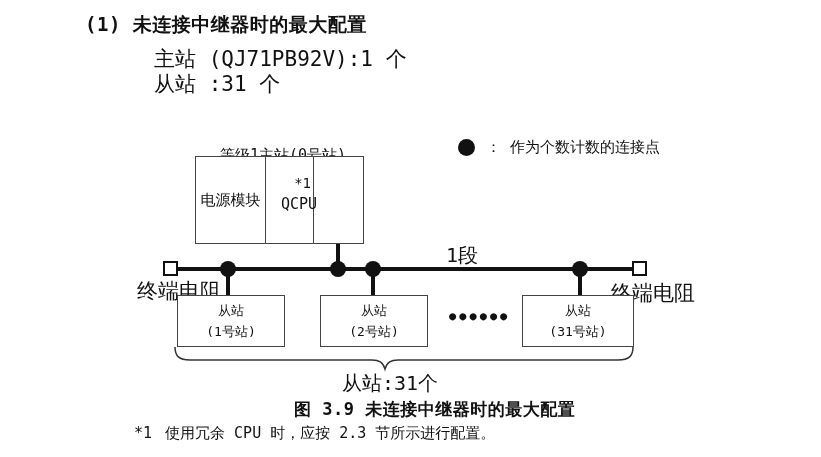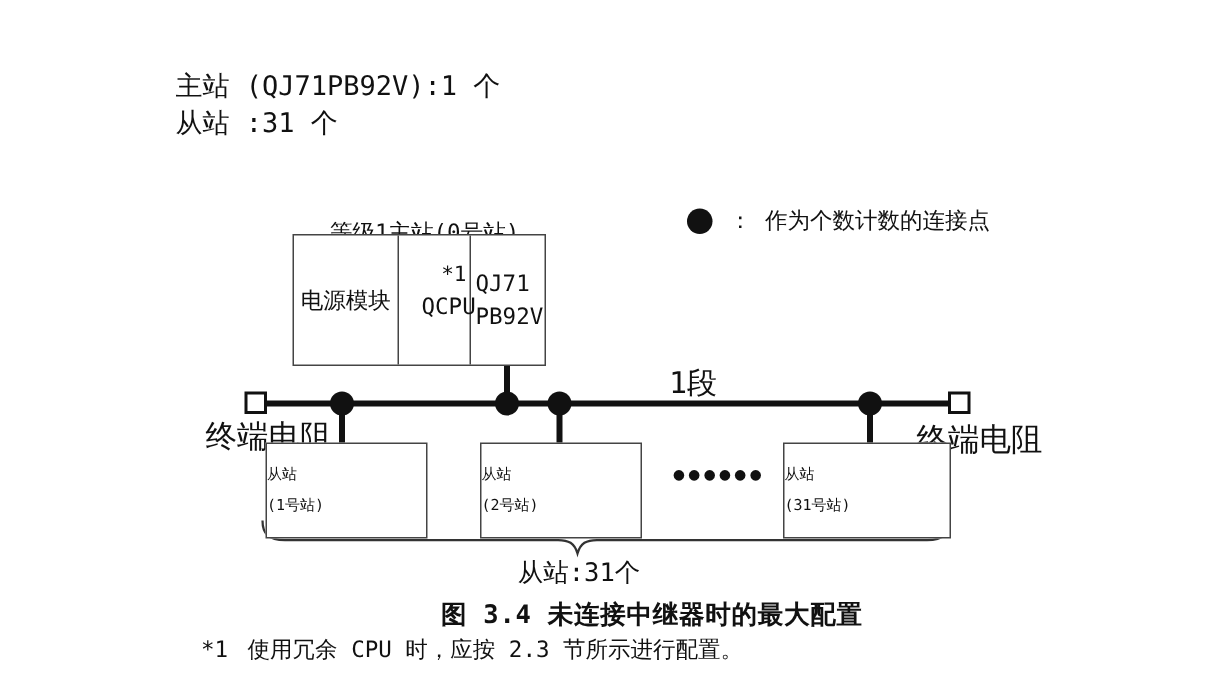--- a/index.html
+++ b/index.html
@@ -3,21 +3,21 @@
 <meta charset="utf-8">
 <style>
   html,body{margin:0;padding:0;background:#ffffff;}
   .page{
     position:relative;width:821px;height:457px;background:#ffffff;
     color:#111111;overflow:hidden;
     font-family:"DejaVu Sans Mono","Liberation Mono",monospace;
   }
   .abs{position:absolute;white-space:nowrap;}
   .heading{left:85px;top:12px;font-size:19px;font-weight:bold;letter-spacing:.5px;}
-  .spec{font-size:18px;}
+  .spec{font-size:21px;margin-left:37px;}
   .spec.m{left:117px;top:45px;}
   .spec.s{left:117px;top:70px;}
 
   svg.wiring{position:absolute;left:0;top:0;}
 
   .master-label{left:196px;top:146px;font-size:15px;margin-left:24px;}
   .master-box{
     left:195px;top:156px;width:169px;height:88px;
     border:1px solid #444;display:flex;box-sizing:border-box;background:#fff;
   }
@@ -33,29 +33,29 @@
   .legend-colon{margin-left:11px;font-size:15px;}
   .legend-text{margin-left:9px;font-size:15px;}
 
   .seg-label{left:446px;top:242px;font-size:20px;}
   .term-label{font-size:21px;}
   .term-label.left{left:137px;top:277px;}
   .term-label.right{left:611px;top:279px;}
 
   .slave-box{
     border:1px solid #444;background:#fff;box-sizing:border-box;
-    display:flex;flex-direction:column;align-items:flex-start;justify-content:center;
-    font-size:10px;line-height:21px;text-align:center;top:295px;height:64px;
+    display:flex;flex-direction:column;align-items:center;justify-content:center;
+    font-size:13px;line-height:21px;text-align:center;top:295px;height:52px;
   }
   .slave-box.s1{left:177px;width:108px;}
   .slave-box.s2{left:320px;width:108px;}
   .slave-box.s31{left:522px;width:112px;}
 
   .ellipsis{left:449px;top:309px;font-size:12px;letter-spacing:3px;color:#111;}
-  .brace-label{left:342px;top:370px;width:88px;text-align:center;font-size:17px;}
+  .brace-label{left:342px;top:370px;width:88px;text-align:center;font-size:20px;}
   .caption{left:294px;top:398px;font-size:17px;font-weight:bold;letter-spacing:.5px;}
   .footnote{left:134px;top:424px;font-size:15px;}
   .fn-marker{margin-right:13px;}
 </style>
 </head>
 <body>
 
 <div class="page">
 
   <svg class="wiring" width="821" height="457" viewBox="0 0 821 457">
@@ -72,35 +72,32 @@
     <circle cx="373" cy="269" r="8" fill="#111"></circle>
     <circle cx="580" cy="269" r="8" fill="#111"></circle>
 
     <rect x="164" y="262" width="13" height="13" fill="#fff" stroke="#111" stroke-width="2"></rect>
     <rect x="633" y="262" width="13" height="13" fill="#fff" stroke="#111" stroke-width="2"></rect>
 
     <path d="M 175 347 C 175 356 179 360 190 360 L 372 360 C 379 360 383 362 385 369
              C 387 362 391 360 398 360 L 618 360 C 629 360 633 356 633 347" fill="none" stroke="#333" stroke-width="1.5"></path>
   </svg>
 
+  <div class="abs heading">(1) 未连接中继器时的最大配置</div>
   <div class="abs spec m">主站 (QJ71PB92V):1 个</div>
   <div class="abs spec s">从站 :31 个</div>
 
   <div class="abs master-label">等级1主站(0号站)</div>
   <div class="abs master-box">
     <div class="mcell c1">
       <span>电源模块</span>
     </div>
     <div class="mcell c2">
       <span class="note">*1</span>
       <span class="cpu-label">QCPU</span>
-    </div>
-    <div class="mcell c3">
-      <span>QJ71</span>
-      <span>PB92V</span>
     </div>
   </div>
 
   <div class="abs legend">
     <span class="legend-dot"></span>
     <span class="legend-colon">：</span>
     <span class="legend-text">作为个数计数的连接点</span>
   </div>
 
   <div class="abs seg-label">1段</div>
@@ -115,18 +112,18 @@
     <span>从站</span>
     <span>(2号站)</span>
   </div>
   <div class="abs ellipsis">●●●●●●</div>
   <div class="abs slave-box s31">
     <span>从站</span>
     <span>(31号站)</span>
   </div>
 
   <div class="abs brace-label">从站:31个</div>
-  <div class="abs caption">图 3.4 未连接中继器时的最大配置</div>
+  <div class="abs caption">图 3.9 未连接中继器时的最大配置</div>
   <div class="abs footnote">
     <span class="fn-marker">*1</span><span>使用冗余 CPU 时，应按 2.3 节所示进行配置。</span>
   </div>
 
 </div>
 
 </body></html>

